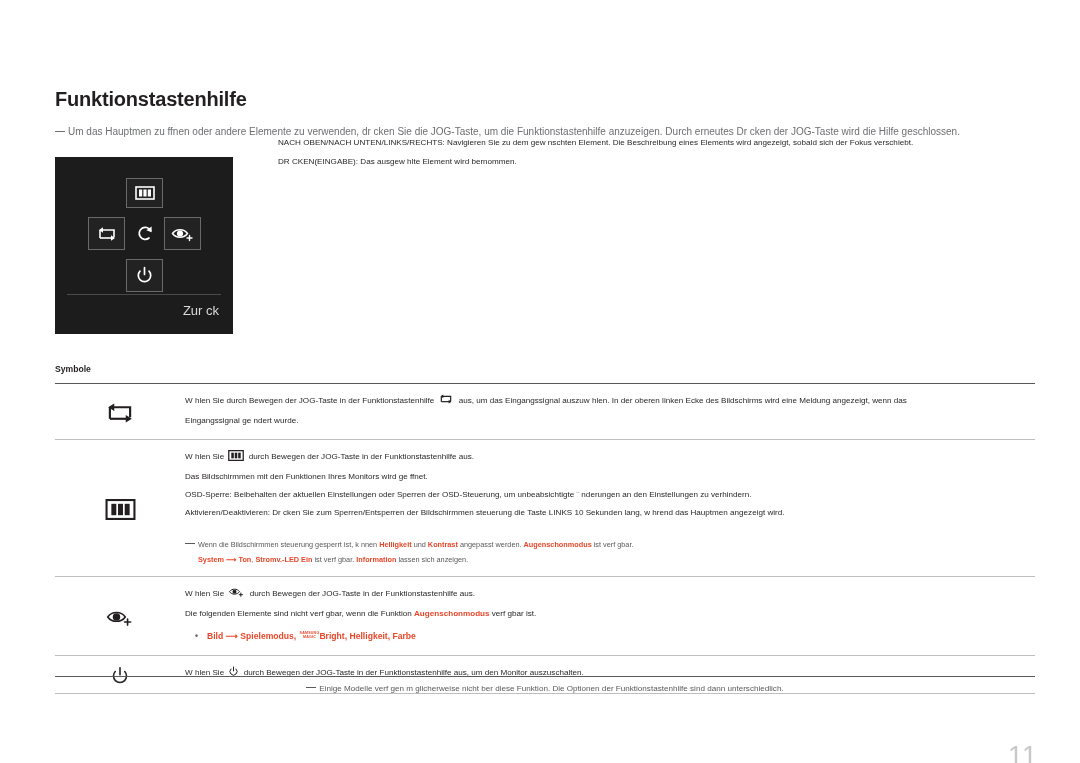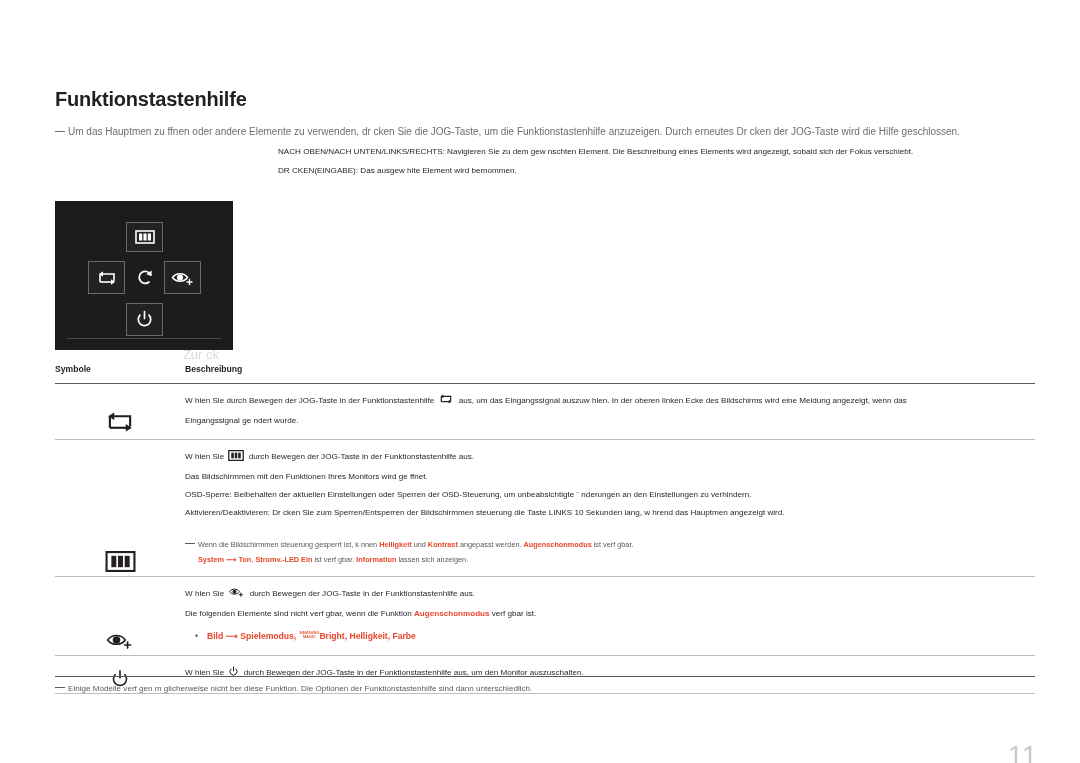--- a/index.html
+++ b/index.html
@@ -28,23 +28,22 @@
     white-space:nowrap;
   }
   .dashmark{
     display:inline-block; width:10px; height:1px; background:#6d6e71;
     vertical-align:3px; margin-right:3px;
   }
   .dashmark-dark{ background:#58595b; }
 
   
   .jog-panel{
-    position:absolute; left:55px; top:157px; width:178px; height:149px;
+    position:absolute; left:55px; top:157px; width:178px; height:177px;
     background:#1c1c1c;
-    margin-top:44px;
   }
   .jog-cluster{
     position:absolute; left:0; top:6px; width:178px; height:115px;
   }
   .key{
     position:absolute;
     border:1px solid #6a6a6a;
     display:flex; align-items:center; justify-content:center;
     background:#222;
   }
@@ -57,40 +56,40 @@
     position:absolute; left:12px; top:137px; width:154px; height:1px;
     background:#4a4a4a;
   }
   .jog-back{
     position:absolute; right:14px; top:146px;
     font-size:13px; color:#d9d9d9;
   }
 
   
   .instructions{
-    position:absolute; left:278px; top:142px; width:760px;
+    position:absolute; left:278px; top:133px; width:760px;
     font-size:8.1px; line-height:19px; color:#231f20;
     white-space:nowrap;
   }
   .instructions div{ white-space:nowrap; }
 
   
   .tbl{
     position:absolute; left:55px; top:364px; width:980px;
   }
   .thead{
     display:flex; font-size:8.6px; font-weight:bold; color:#231f20;
     padding-bottom:9px;
   }
   .col-sym{ width:130px; flex:0 0 130px; }
   .col-desc{ flex:1; }
   .rule{ height:1px; background:#58595b; }
   .rule-light{ height:1px; background:#bcbec0; }
 
-  .trow{ display:flex;align-items:flex-end; }
+  .trow{ display:flex; }
   .cell-sym{
     width:130px; flex:0 0 130px;
     display:flex; align-items:center; justify-content:center;
     padding-top:6px;
   }
   .cell-desc{
     flex:1; padding:8px 0 9px 0;
     font-size:8.1px; line-height:18px; color:#231f20;
   }
   .cell-desc > div{ white-space:nowrap; }
@@ -115,21 +114,21 @@
     color:#e8472a; text-align:center; letter-spacing:0.2px;
     margin:0 0px 0 1px;
   }
 
   
   .inl{ display:inline-block; vertical-align:-2px; margin:0 2px; }
 
   
   .footer-note{
     position:absolute; left:55px; top:683px; width:980px;
-    font-size:8.1px; line-height:12px; color:#58595b; white-space:nowrap;
+    font-size:8.1px; line-height:12px; color:#58595b; white-space:nowrap;text-align:center;
   }
   .footer-rule{
     position:absolute; left:55px; top:676px; width:980px; height:1px;
     background:#58595b;
   }
   .page-num{
     position:absolute; right:42px; top:741px;
     font-size:27px; color:#c7c8ca; font-weight:normal;
     letter-spacing:1px;
   }
@@ -189,21 +188,20 @@
   </div>
 
   <div class="instructions">
     <div>NACH OBEN/NACH UNTEN/LINKS/RECHTS: Navigieren Sie zu dem gew  nschten Element. Die Beschreibung eines Elements wird angezeigt, sobald sich der Fokus verschiebt.</div>
     <div>DR CKEN(EINGABE): Das ausgew hlte Element wird  bernommen.</div>
   </div>
 
   <div class="tbl">
     <div class="thead">
       <div class="col-sym">Symbole</div>
-      <div class="col-desc">Beschreibung</div>
     </div>
     <div class="rule"></div>
     <div id="table-body">
         <div class="trow">
           <div class="cell-sym">
             <span><svg width="34" height="26" viewBox="0 0 22 18">
                 <polyline points="4,5 18,5 18,12" fill="none" stroke="#231f20" stroke-width="1.5"></polyline>
                 <polyline points="4,13 18,13" fill="none" stroke="#231f20" stroke-width="1.5"></polyline>
                 <polyline points="4,5 4,13" fill="none" stroke="#231f20" stroke-width="1.5"></polyline>
                 <polygon points="7,2.4 2.8,5 7,7.6" fill="#231f20"></polygon>

